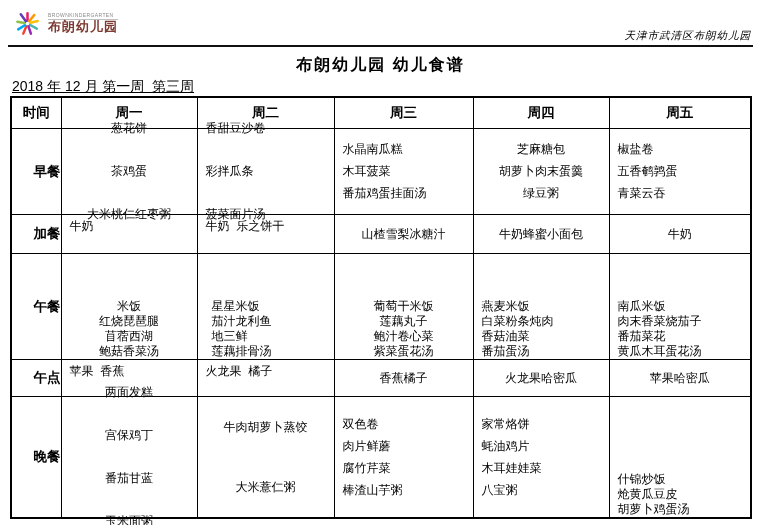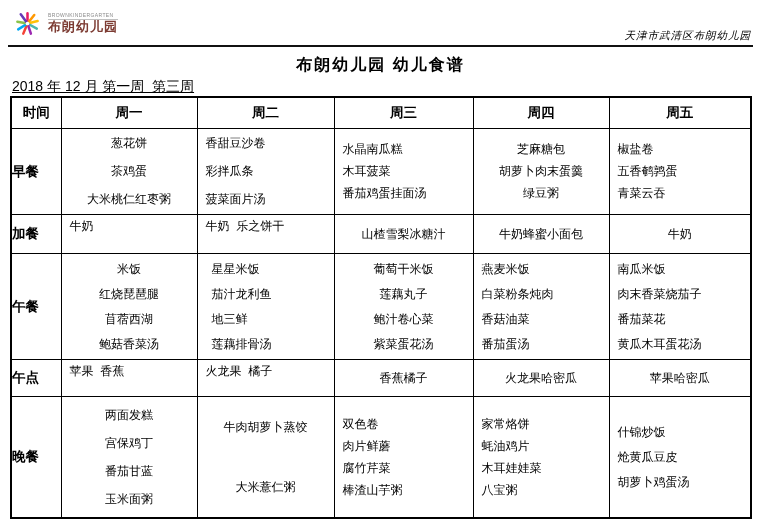--- a/index.html
+++ b/index.html
@@ -31,33 +31,33 @@
     margin:4px 0 0 12px;font-size:14px;text-decoration:underline;
     line-height:13px;white-space:pre-wrap;
   }
   
   table.menu{
     margin:3px 0 0 10px;border-collapse:collapse;table-layout:fixed;
     width:740px;border:2px solid #000;padding-left:44px;
   }
   .menu th,.menu td{border:1px solid #000;padding:0;vertical-align:middle;}
   .menu thead th{height:30px;font-size:13.5px;font-weight:bold;text-align:center;}
-  .menu .row-label{font-size:13.5px;font-weight:bold;text-align:left;}
+  .menu .row-label{font-size:13.5px;font-weight:bold;text-align:right;}
   .cell{
     display:flex;flex-direction:column;justify-content:center;
     font-size:12px;line-height:15px;box-sizing:border-box;
   }
   .cell .item{white-space:pre-wrap;}
   .cell.center{align-items:center;}
   .cell.left{align-items:flex-start;padding-left:8px;}
   .cell.left-indent{align-items:flex-start;padding-left:14px;}
   .cell.v-top{justify-content:flex-start;padding-top:4px;}
   .gap-sm{gap:7px;}
-  .gap-md{gap:10px;}
-  .gap-lg{gap:13px;}
+  .gap-md{justify-content:flex-end;}
+  .gap-lg{gap:28px;}
   .gap-xl{gap:45px;}
   .r-breakfast .cell{height:85px;}
   .r-snack1   .cell{height:38px;}
   .r-lunch    .cell{height:105px;}
   .r-snack2   .cell{height:36px;}
   .r-dinner   .cell{height:120px;}
 </style>
 </head>
 <body>
 

